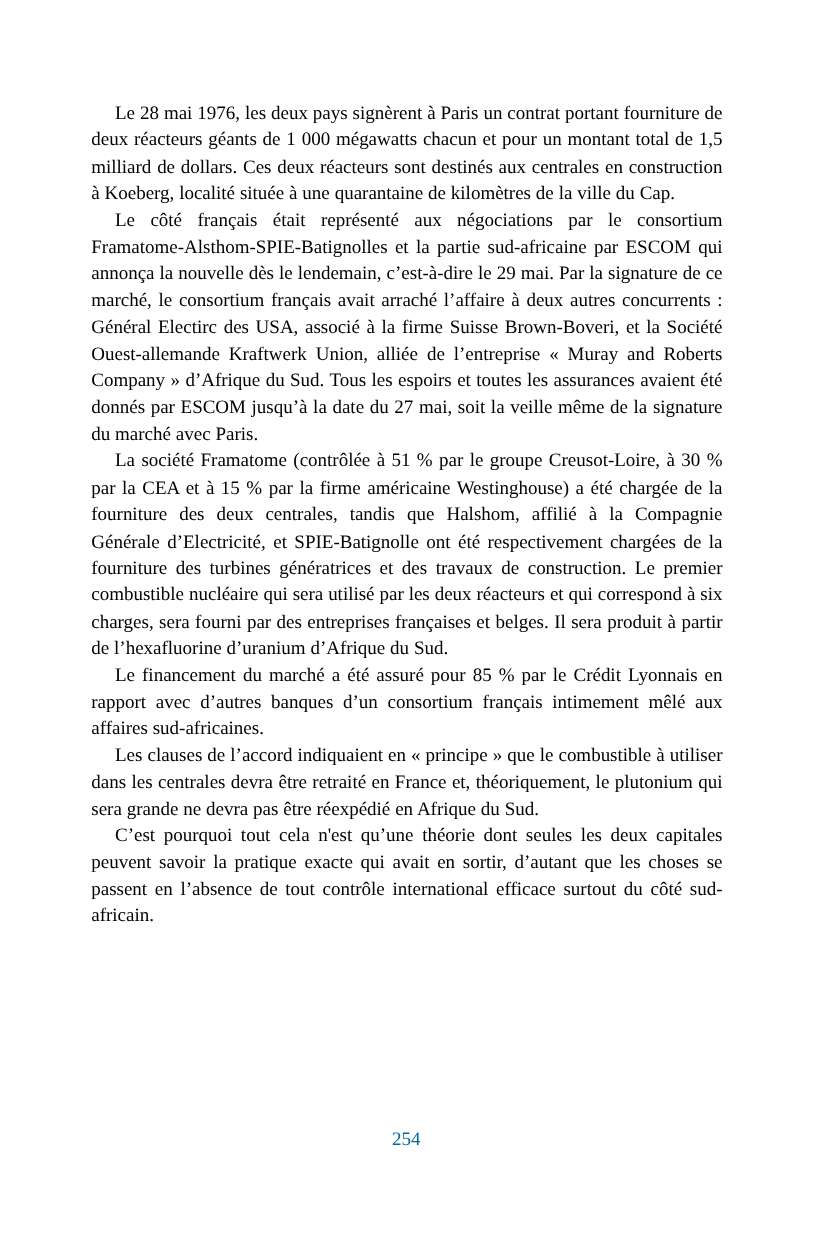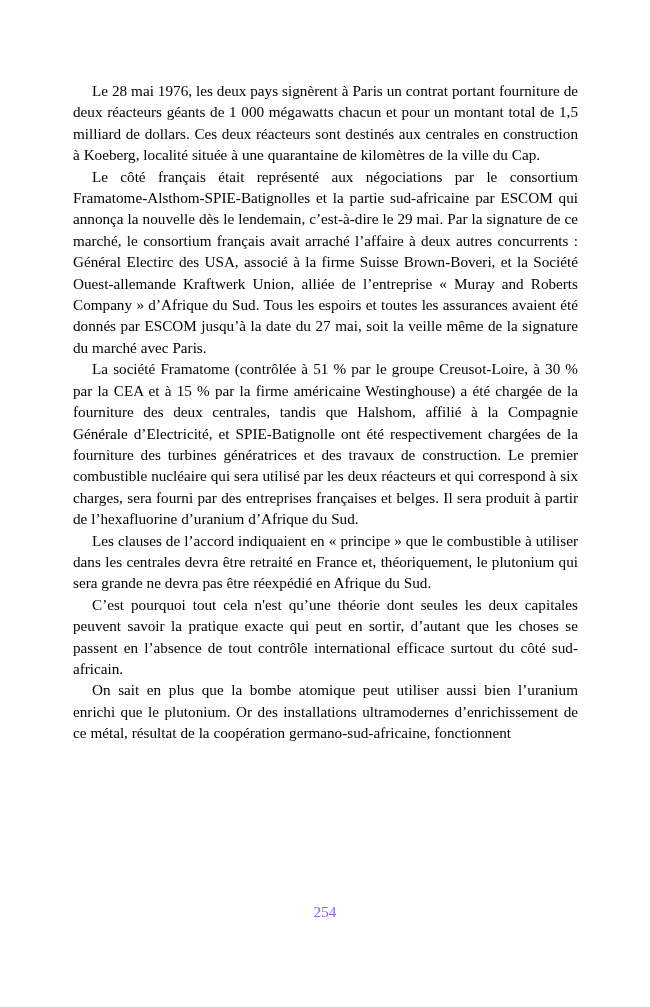--- a/index.html
+++ b/index.html
@@ -46,32 +46,32 @@
   }
   .page-number {
     position: absolute;
     left: 0;
     right: 0;
     top: 901px;
     text-align: center;
     font-size: 15.2px;
     line-height: 21.4px;
     font-family: "Liberation Serif", "DejaVu Serif", serif;
-    color: #8b5cf6;
+    color: #0369a1;
   }
 </style>
 </head>
 <body>
 
 <div class="page">
 
   <div class="text-column">
     <p class="para">Le 28 mai 1976, les deux pays signèrent à Paris un contrat portant fourniture de deux réacteurs géants de 1 000 mégawatts chacun et pour un montant total de 1,5 milliard de dollars. Ces deux réacteurs sont destinés aux centrales en construction à Koeberg, localité située à une quarantaine de kilomètres de la ville du Cap.</p>
     <p class="para">Le côté français était représenté aux négociations par le consortium Framatome-Alsthom-SPIE-Batignolles et la partie sud-africaine par ESCOM qui annonça la nouvelle dès le lendemain, c’est-à-dire le 29 mai. Par la signature de ce marché, le consortium français avait arraché l’affaire à deux autres concurrents : Général Electirc des USA, associé à la firme Suisse Brown-Boveri, et la Société Ouest-allemande Kraftwerk Union, alliée de l’entreprise « Muray and Roberts Company » d’Afrique du Sud. Tous les espoirs et toutes les assurances avaient été donnés par ESCOM jusqu’à la date du 27 mai, soit la veille même de la signature du marché avec Paris.</p>
     <p class="para">La société Framatome (contrôlée à 51 % par le groupe Creusot-Loire, à 30 % par la CEA et à 15 % par la firme américaine Westinghouse) a été chargée de la fourniture des deux centrales, tandis que Halshom, affilié à la Compagnie Générale d’Electricité, et SPIE-Batignolle ont été respectivement chargées de la fourniture des turbines génératrices et des travaux de construction. Le premier combustible nucléaire qui sera utilisé par les deux réacteurs et qui correspond à six charges, sera fourni par des entreprises françaises et belges. Il sera produit à partir de l’hexafluorine d’uranium d’Afrique du Sud.</p>
+    <p class="para">Le financement du marché a été assuré pour 85 % par le Crédit Lyonnais en rapport avec d’autres banques d’un consortium français intimement mêlé aux affaires sud-africaines.</p>
     <p class="para">Les clauses de l’accord indiquaient en « principe » que le combustible à utiliser dans les centrales devra être retraité en France et, théoriquement, le plutonium qui sera grande ne devra pas être réexpédié en Afrique du Sud.</p>
-    <p class="para">C’est pourquoi tout cela n'est qu’une théorie dont seules les deux capitales peuvent savoir la pratique exacte qui peut en sortir, d’autant que les choses se passent en l’absence de tout contrôle international efficace surtout du côté sud-africain.</p>
-    <p class="para">On sait en plus que la bombe atomique peut utiliser aussi bien l’uranium enrichi que le plutonium. Or des installations ultramodernes d’enrichissement de ce métal, résultat de la coopération germano-sud-africaine, fonctionnent</p>
+    <p class="para">C’est pourquoi tout cela n'est qu’une théorie dont seules les deux capitales peuvent savoir la pratique exacte qui avait en sortir, d’autant que les choses se passent en l’absence de tout contrôle international efficace surtout du côté sud-africain.</p>
   </div>
 
   <div class="page-number">254</div>
 
 </div>
 
 </body></html>

